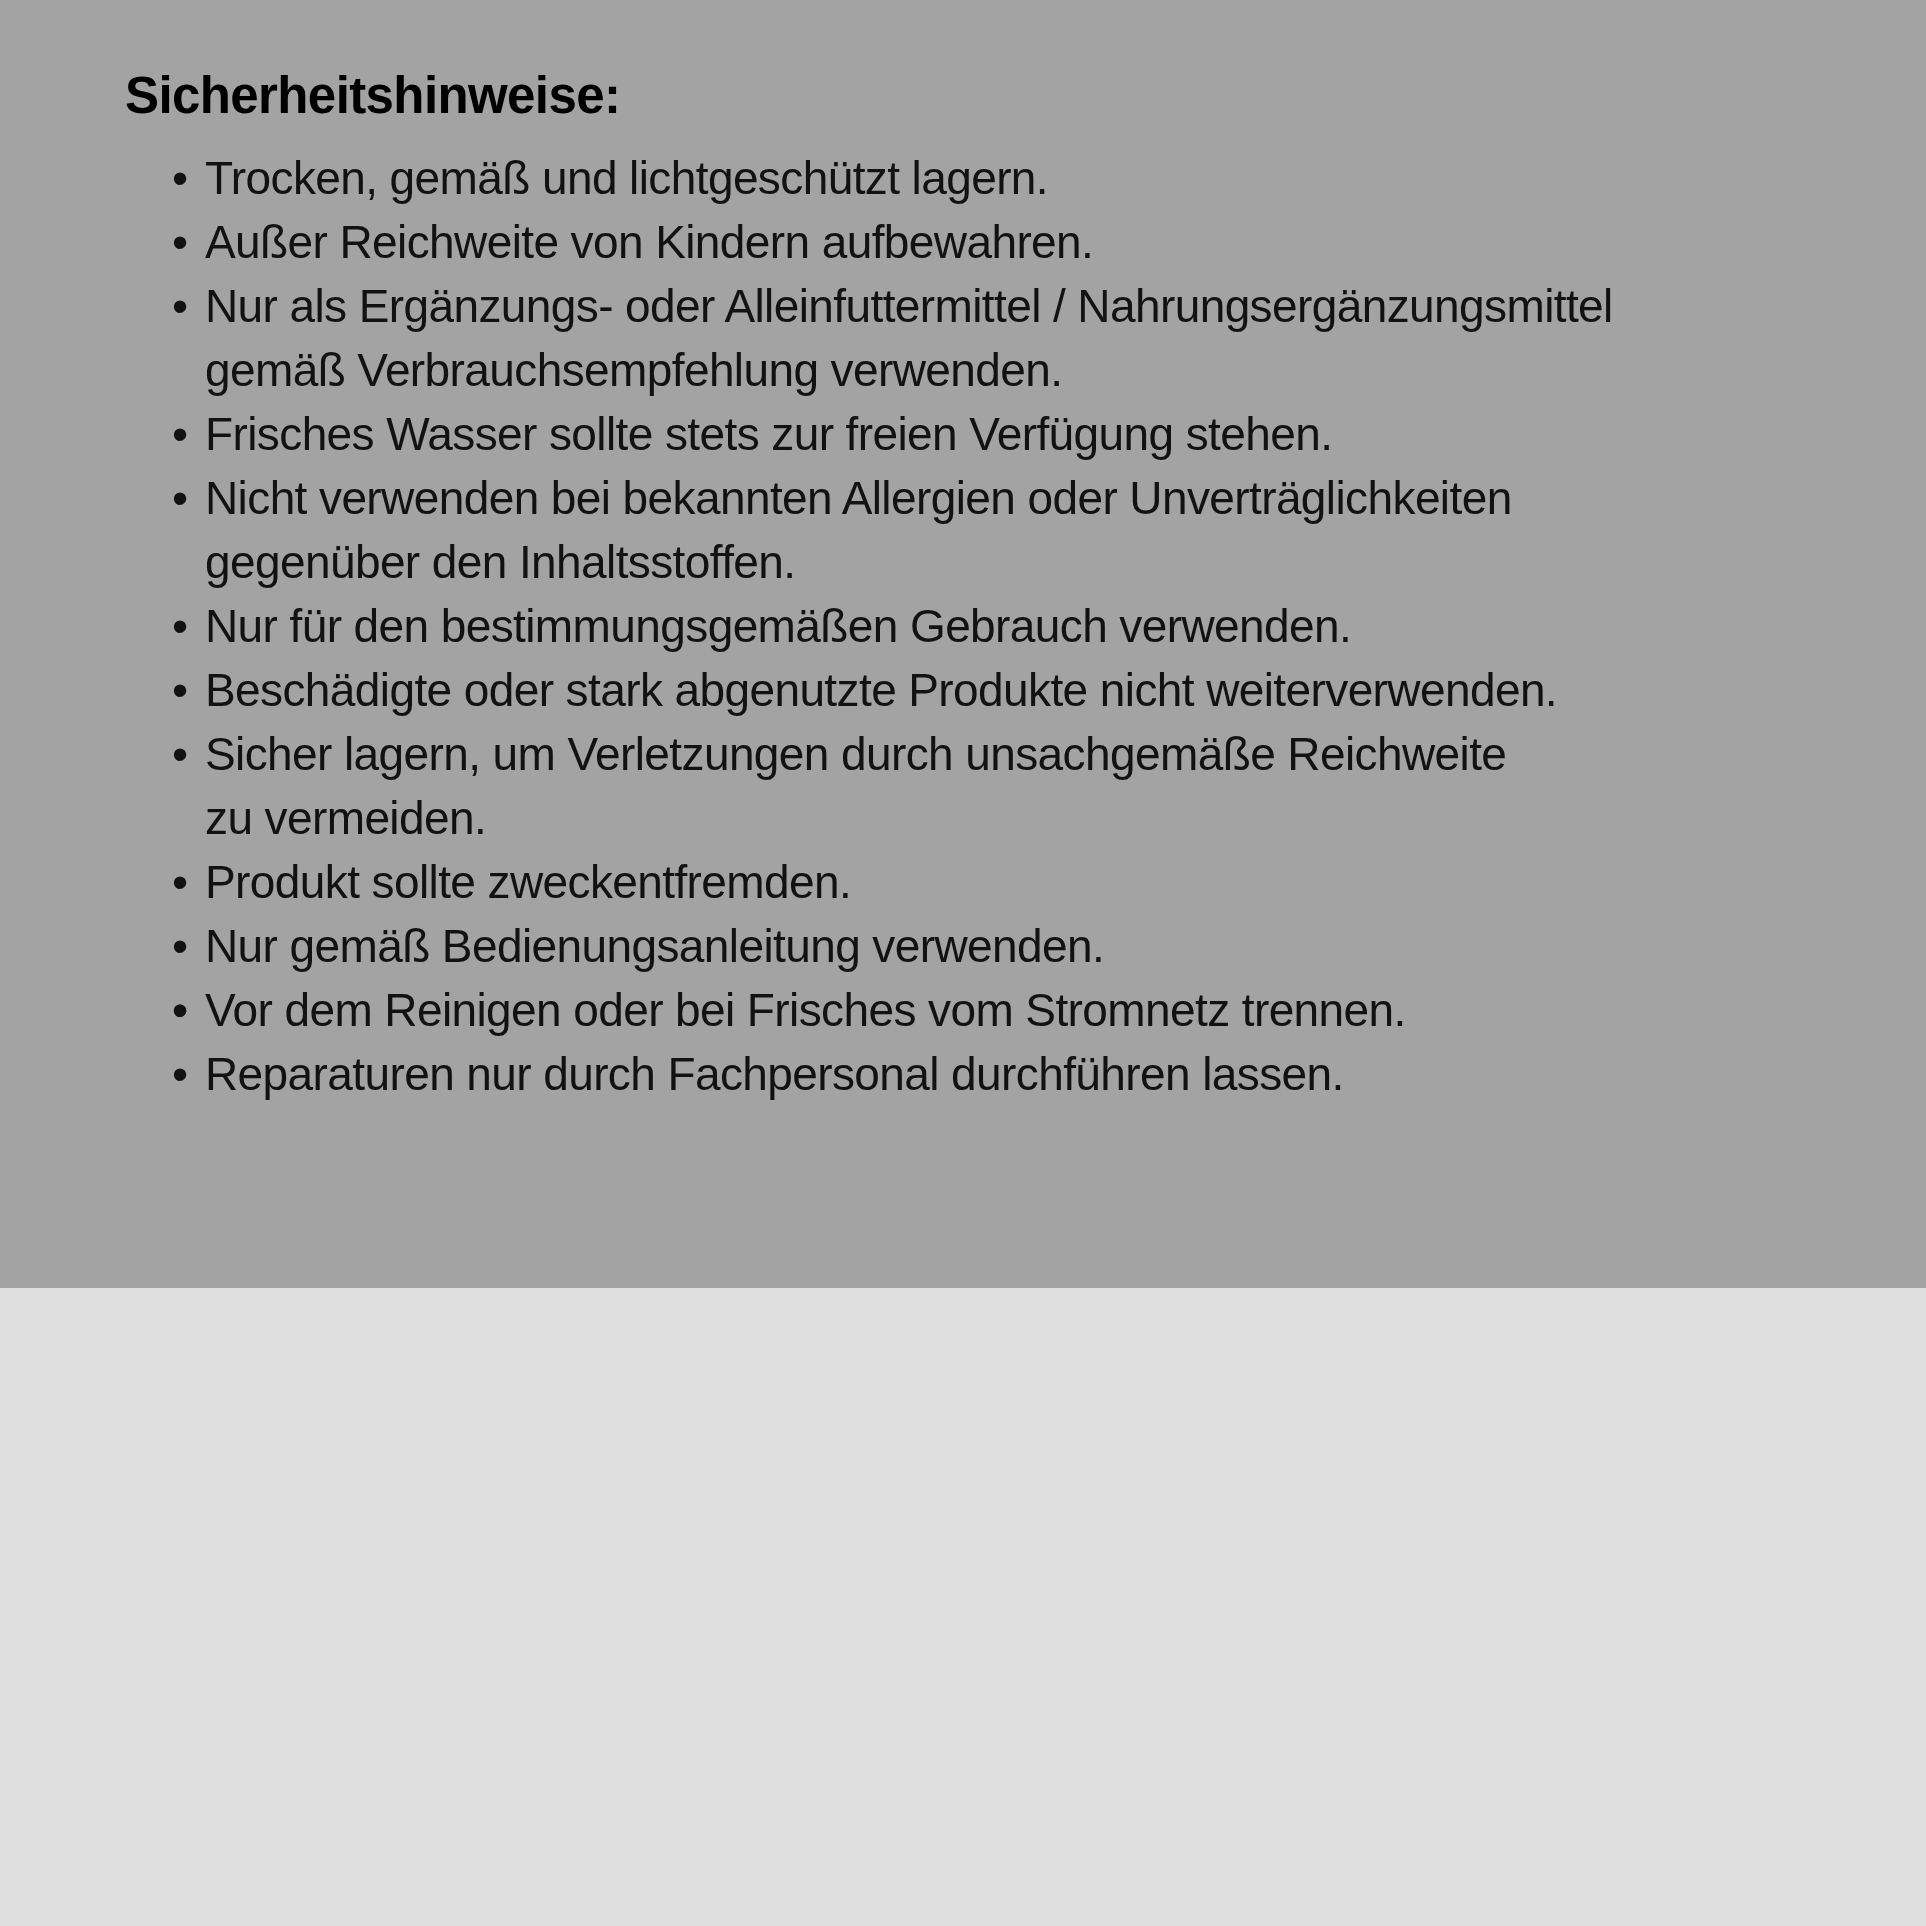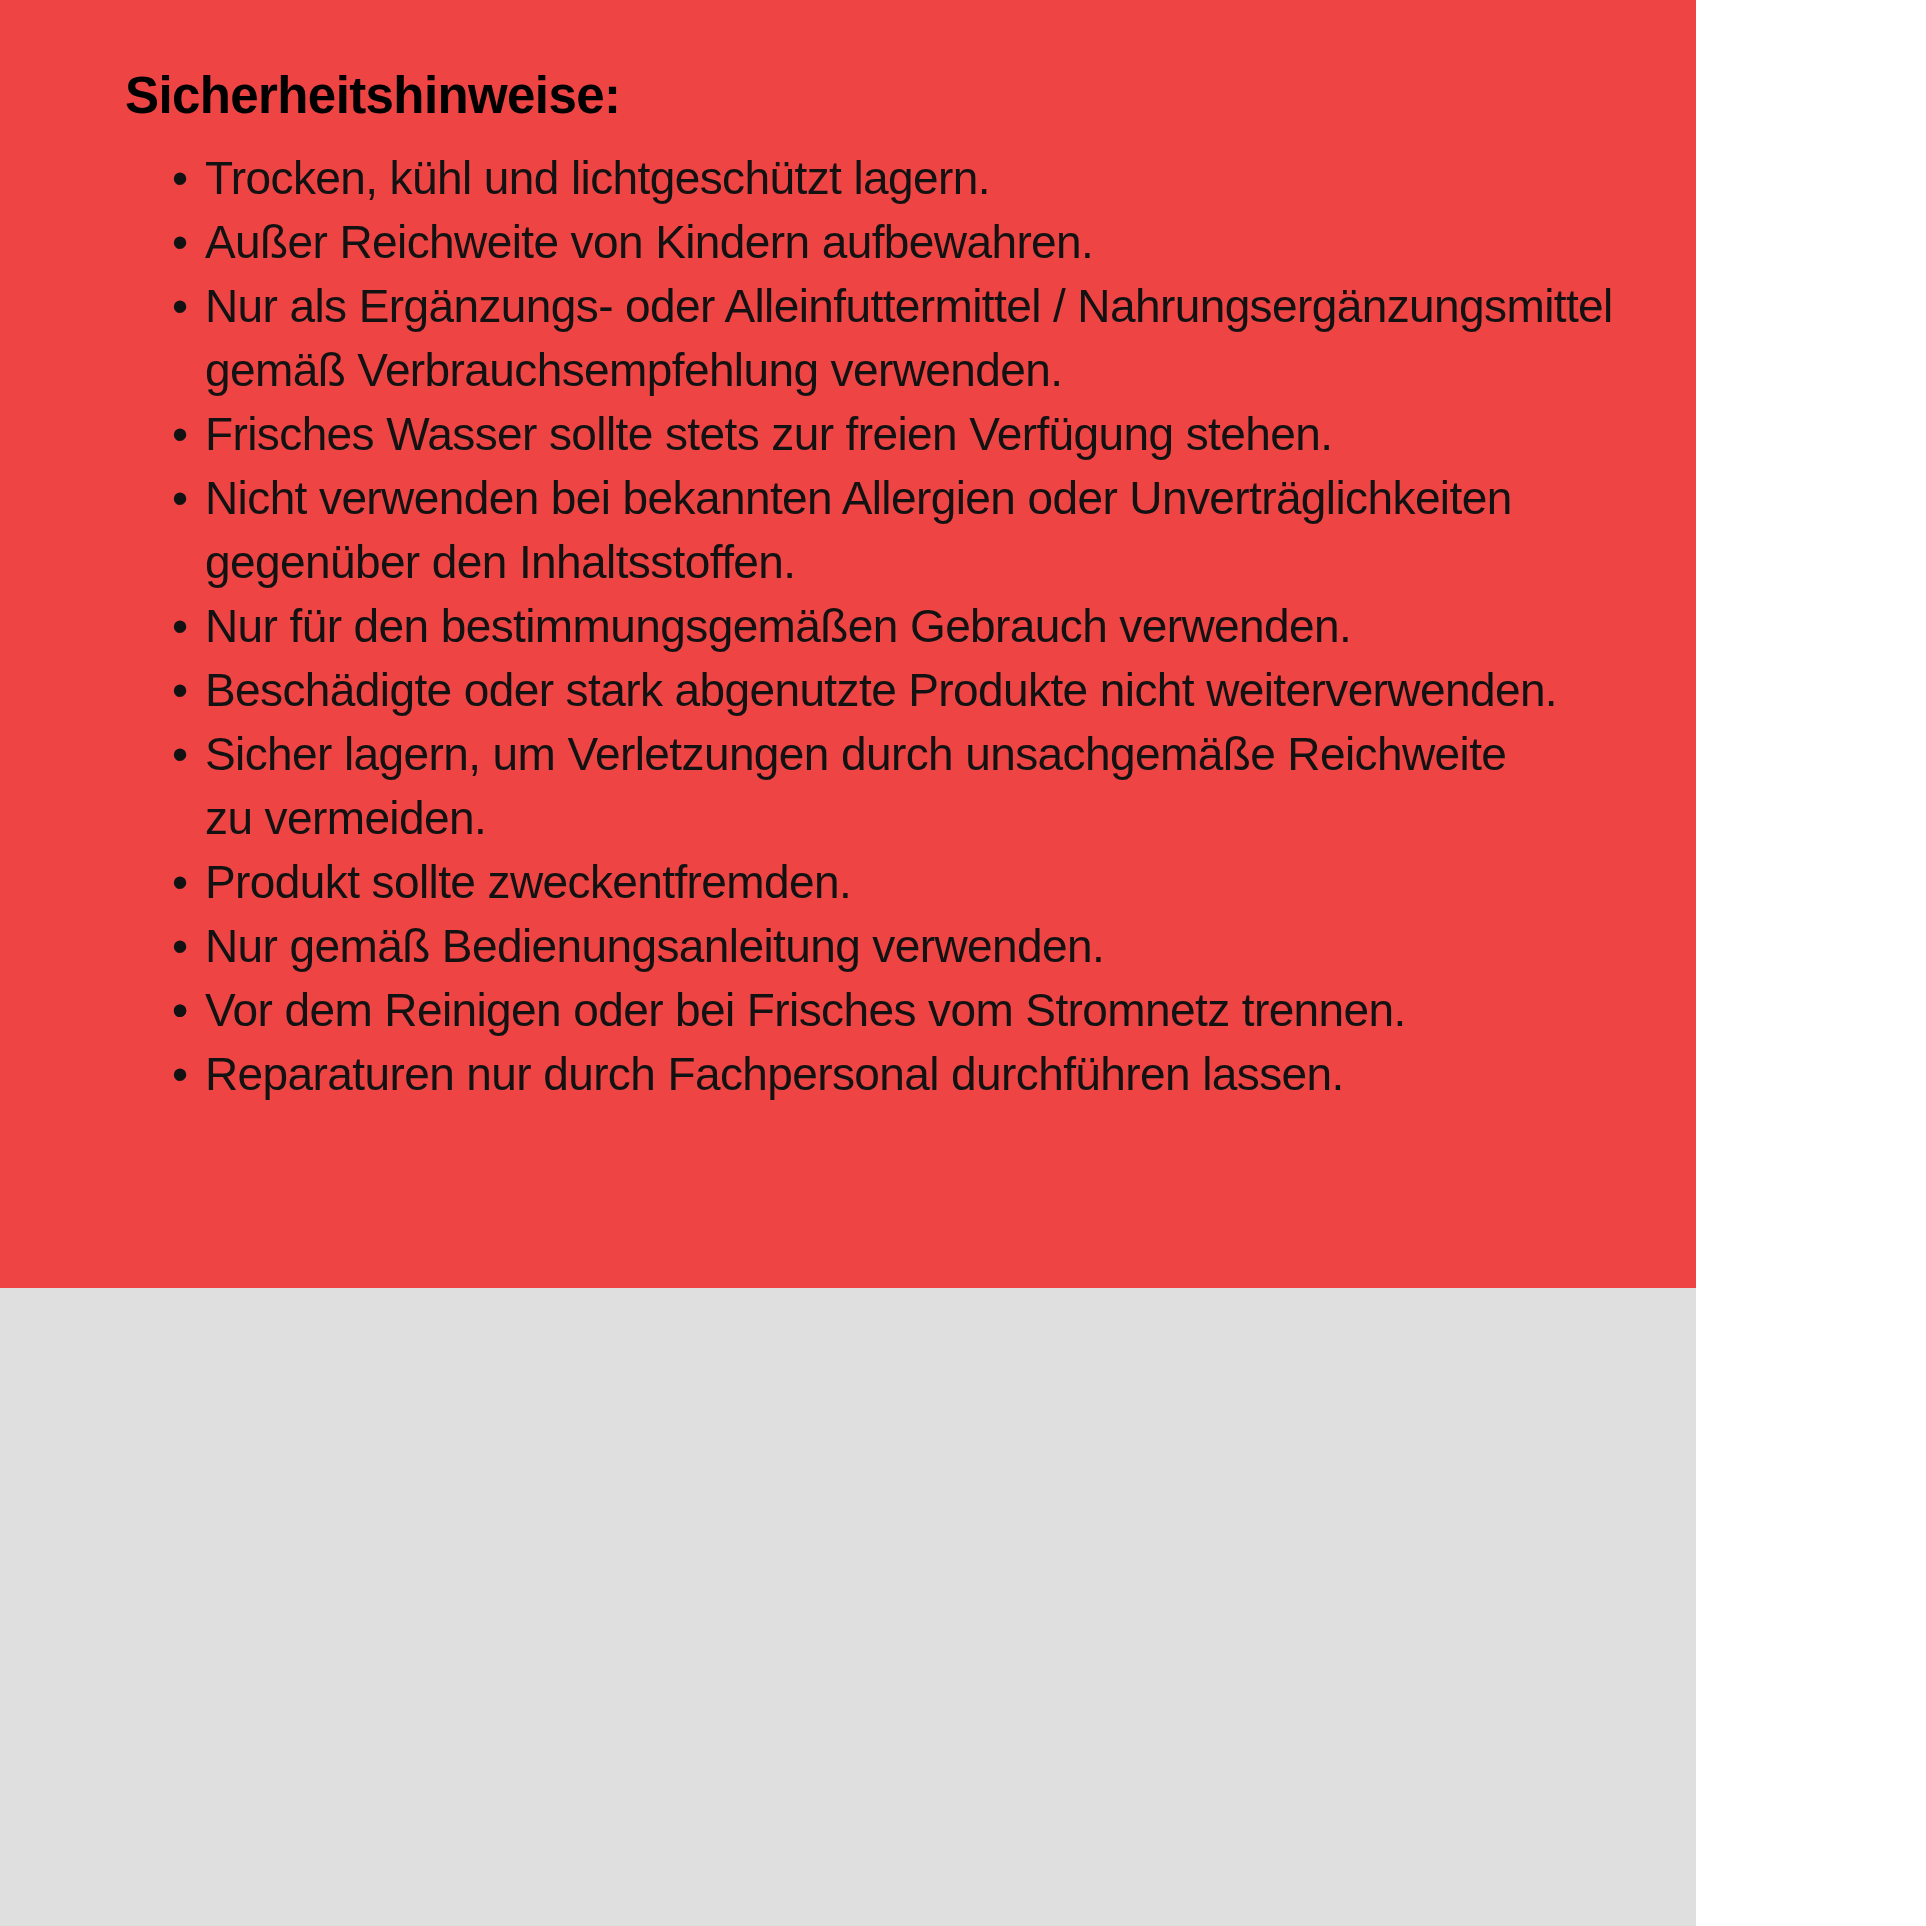--- a/index.html
+++ b/index.html
@@ -2,23 +2,23 @@
 <html style="font-size:10.3px"><head>
 <meta charset="utf-8">
 <style>
   html, body {
     margin: 0;
     padding: 0;
     background: #ffffff;
   }
   .page {
     position: relative;
-    width: 1696px;
+    width: 1926px;
     height: 1926px;
-    background: #ef4444;
+    background: #a3a3a3;
     overflow: hidden;
     font-family: "Liberation Sans", sans-serif;
     color: #121212;
   }
   .gray-panel {
     position: absolute;
     left: 0;
     top: 1288px;
     width: 1926px;
     height: 638px;
@@ -57,21 +57,21 @@
   }
 </style>
 </head>
 <body>
 
 <div class="page">
 
   <section>
     <h1 class="de-title">Sicherheitshinweise:</h1>
     <div class="de-list">
-        <div class="line"><span class="bullet">•</span><span>Trocken, kühl und lichtgeschützt lagern.</span></div>
+        <div class="line"><span class="bullet">•</span><span>Trocken, gemäß und lichtgeschützt lagern.</span></div>
         <div class="line"><span class="bullet">•</span><span>Außer Reichweite von Kindern aufbewahren.</span></div>
         <div class="line"><span class="bullet">•</span><span>Nur als Ergänzungs- oder Alleinfuttermittel / Nahrungsergänzungsmittel</span></div>
         <div class="line"><span>gemäß Verbrauchsempfehlung verwenden.</span></div>
         <div class="line"><span class="bullet">•</span><span>Frisches Wasser sollte stets zur freien Verfügung stehen.</span></div>
         <div class="line"><span class="bullet">•</span><span>Nicht verwenden bei bekannten Allergien oder Unverträglichkeiten</span></div>
         <div class="line"><span>gegenüber den Inhaltsstoffen.</span></div>
         <div class="line"><span class="bullet">•</span><span>Nur für den bestimmungsgemäßen Gebrauch verwenden.</span></div>
         <div class="line"><span class="bullet">•</span><span>Beschädigte oder stark abgenutzte Produkte nicht weiterverwenden.</span></div>
         <div class="line"><span class="bullet">•</span><span>Sicher lagern, um Verletzungen durch unsachgemäße Reichweite</span></div>
         <div class="line"><span>zu vermeiden.</span></div>

